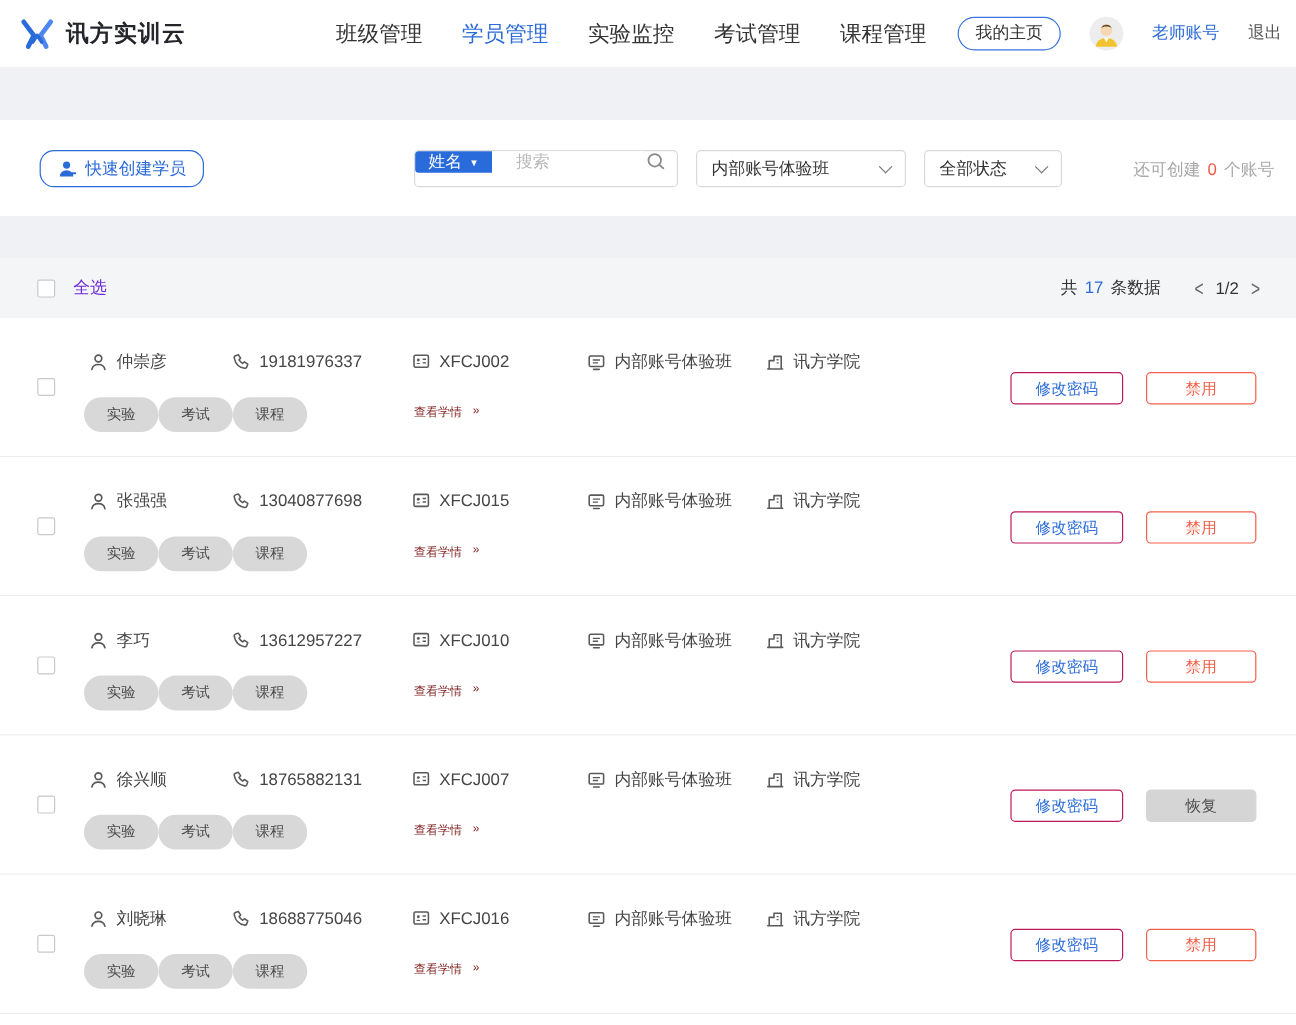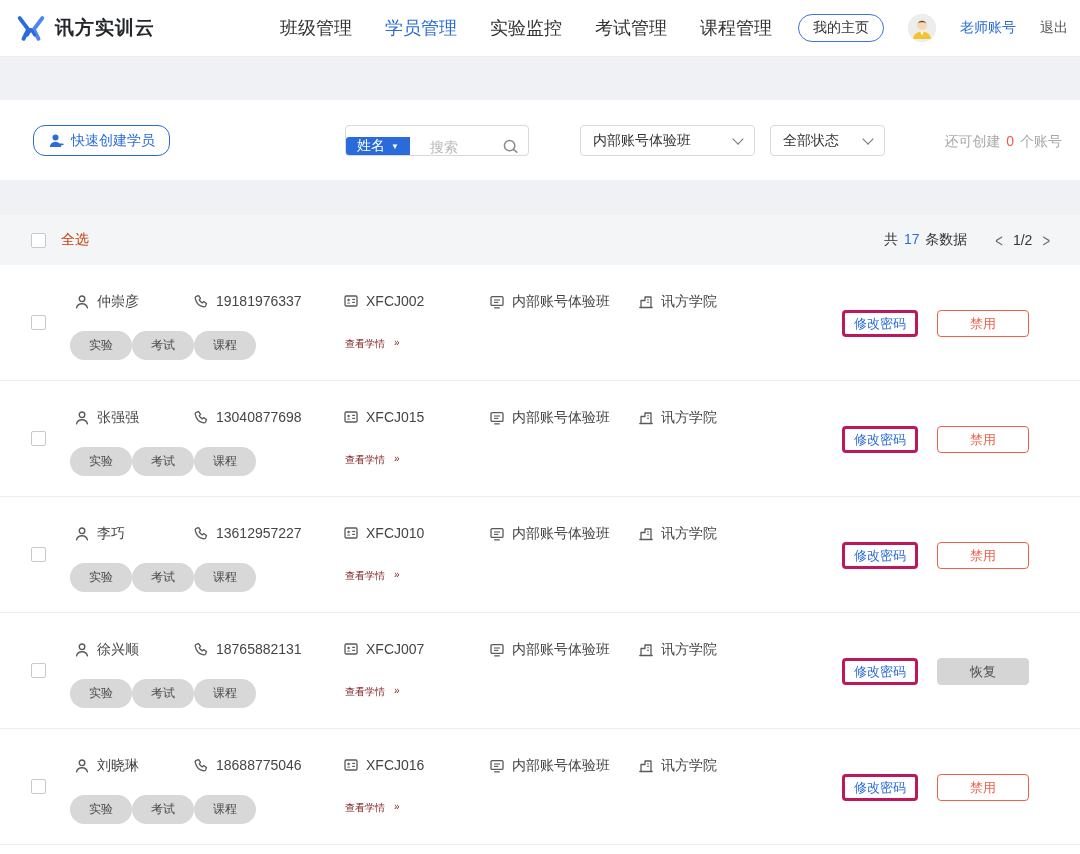--- a/index.html
+++ b/index.html
@@ -24,22 +24,22 @@
 
   
   .gap1 { height:43px; background:#eff1f4; }
   .toolbar { height:80px; background:#fff; position:relative; }
   .tb-btn { position:absolute; top:25px; height:31px; display:inline-flex; align-items:center;
     gap:7px; padding:0 14px; background:#fff; border:1px solid #2b6bd9; border-radius:12px;
     color:#2b6bd9; font-size:14px; cursor:pointer;
     font-family:"Liberation Sans","DejaVu Sans",sans-serif; }
   .tb-btn.quick { left:33px; }
   .tb-btn.batch { left:175px; }
-  .search-group { position:absolute; left:345px; top:25px; width:184px; height:31px;
-    border:1px solid #d9d9d9; border-radius:4px; background:#fff; display:flex; align-items:flex-end; }
+  .search-group { position:absolute; left:345px; top:25px; width:220px; height:31px;
+    border:1px solid #d9d9d9; border-radius:4px; background:#fff; display:flex; align-items:flex-start; }
   .search-sel { width:64px; background:#2a6bdb; color:#fff; font-size:14px; display:flex;
     align-items:center; justify-content:center; gap:6px; border-radius:3px 0 0 3px; cursor:pointer; }
   .caret { font-size:8px; color:#fff; }
   .search-input { flex:1; border:none; outline:none; padding:0 20px; font-size:14px; color:#333;
     font-family:"Liberation Sans","DejaVu Sans",sans-serif; min-width:0; }
   .search-input::placeholder { color:#b8b8b8; }
   .search-ico { display:flex; align-items:center; padding-right:9px; cursor:pointer; }
   .select { position:absolute; top:25px; height:31px; border:1px solid #d9d9d9; border-radius:4px;
     background:#fff; display:flex; align-items:center; justify-content:space-between;
     padding:0 12px; font-size:14px; color:#333; cursor:pointer; }
@@ -49,21 +49,21 @@
     transform:rotate(45deg); margin-top:-4px; }
   .quota { position:absolute; right:18px; top:33px; font-size:14px; color:#a8a8a8; }
   .quota b { color:#f25b45; font-weight:normal; padding:0 2px; }
 
   
   .gap2 { height:35px; background:#eff1f4; }
   .list-head { height:50px; background:#f4f5f7; display:flex; align-items:center;
     padding:0 30px 0 31px; }
   .cb { width:15px; height:15px; border:1px solid #c9c9c9; border-radius:2px; background:#fff;
     display:inline-block; cursor:pointer; flex:none; }
-  .select-all-label { font-size:14px; color:#c2410c; margin-left:15px; }
+  .select-all-label { font-size:14px; color:#6d28d9; margin-left:15px; }
   .list-head-right { margin-left:auto; display:flex; align-items:center; gap:28px; }
   .total { font-size:14px; color:#333; }
   .total b { color:#2b6bd9; font-weight:normal; padding:0 2px; }
   .pager { display:flex; align-items:center; gap:10px; font-size:14px; color:#333; }
   .pg-arrow { color:#666; font-size:13px; cursor:pointer; transform:scaleY(1.4); display:inline-block; }
 
   .rows { background:#fff; }
   .row { position:relative; height:116px; background:#fff; border-bottom:1px solid #ececec; }
   .row .cb { position:absolute; left:31px; top:50px; }
   .cell { position:absolute; top:28px; display:flex; align-items:center; gap:7px;
@@ -75,21 +75,21 @@
   .cell.c-class  { left:489px; }
   .cell.c-school { left:638px; }
   .tags { position:absolute; left:70px; top:66px; display:flex; }
   .tag { background:#d8d8d8; color:#4a4a4a; font-size:12px; border-radius:999px;
     padding:6px 19px; cursor:pointer; }
   .view-link { position:absolute; left:345px; top:72px; font-size:10px; color:#7f1d1d;
     cursor:pointer; display:flex; gap:9px; align-items:flex-start; }
   .actions { position:absolute; left:842px; top:45px; display:flex; gap:19px; }
   .btn { height:27px; border-radius:4px; font-size:13px; cursor:pointer;
     font-family:"Liberation Sans","DejaVu Sans",sans-serif; }
-  .btn.pwd { width:76px; background:#fff; border:3px solid #be185d; color:#2b6bd9; }
+  .btn.pwd { width:94px; background:#fff; border:1px solid #be185d; color:#2b6bd9; }
   .btn.state { width:92px; }
   .btn.state.danger  { background:#fff; border:1px solid #f2604a; color:#f2604a; }
   .btn.state.neutral { background:#d5d5d5; border:1px solid #d5d5d5; color:#4f4f4f; }
   .filler { height:9px; background:#fff; }
 </style>
 </head>
 <body>
 
 <div class="topbar">
   <div class="brand">

